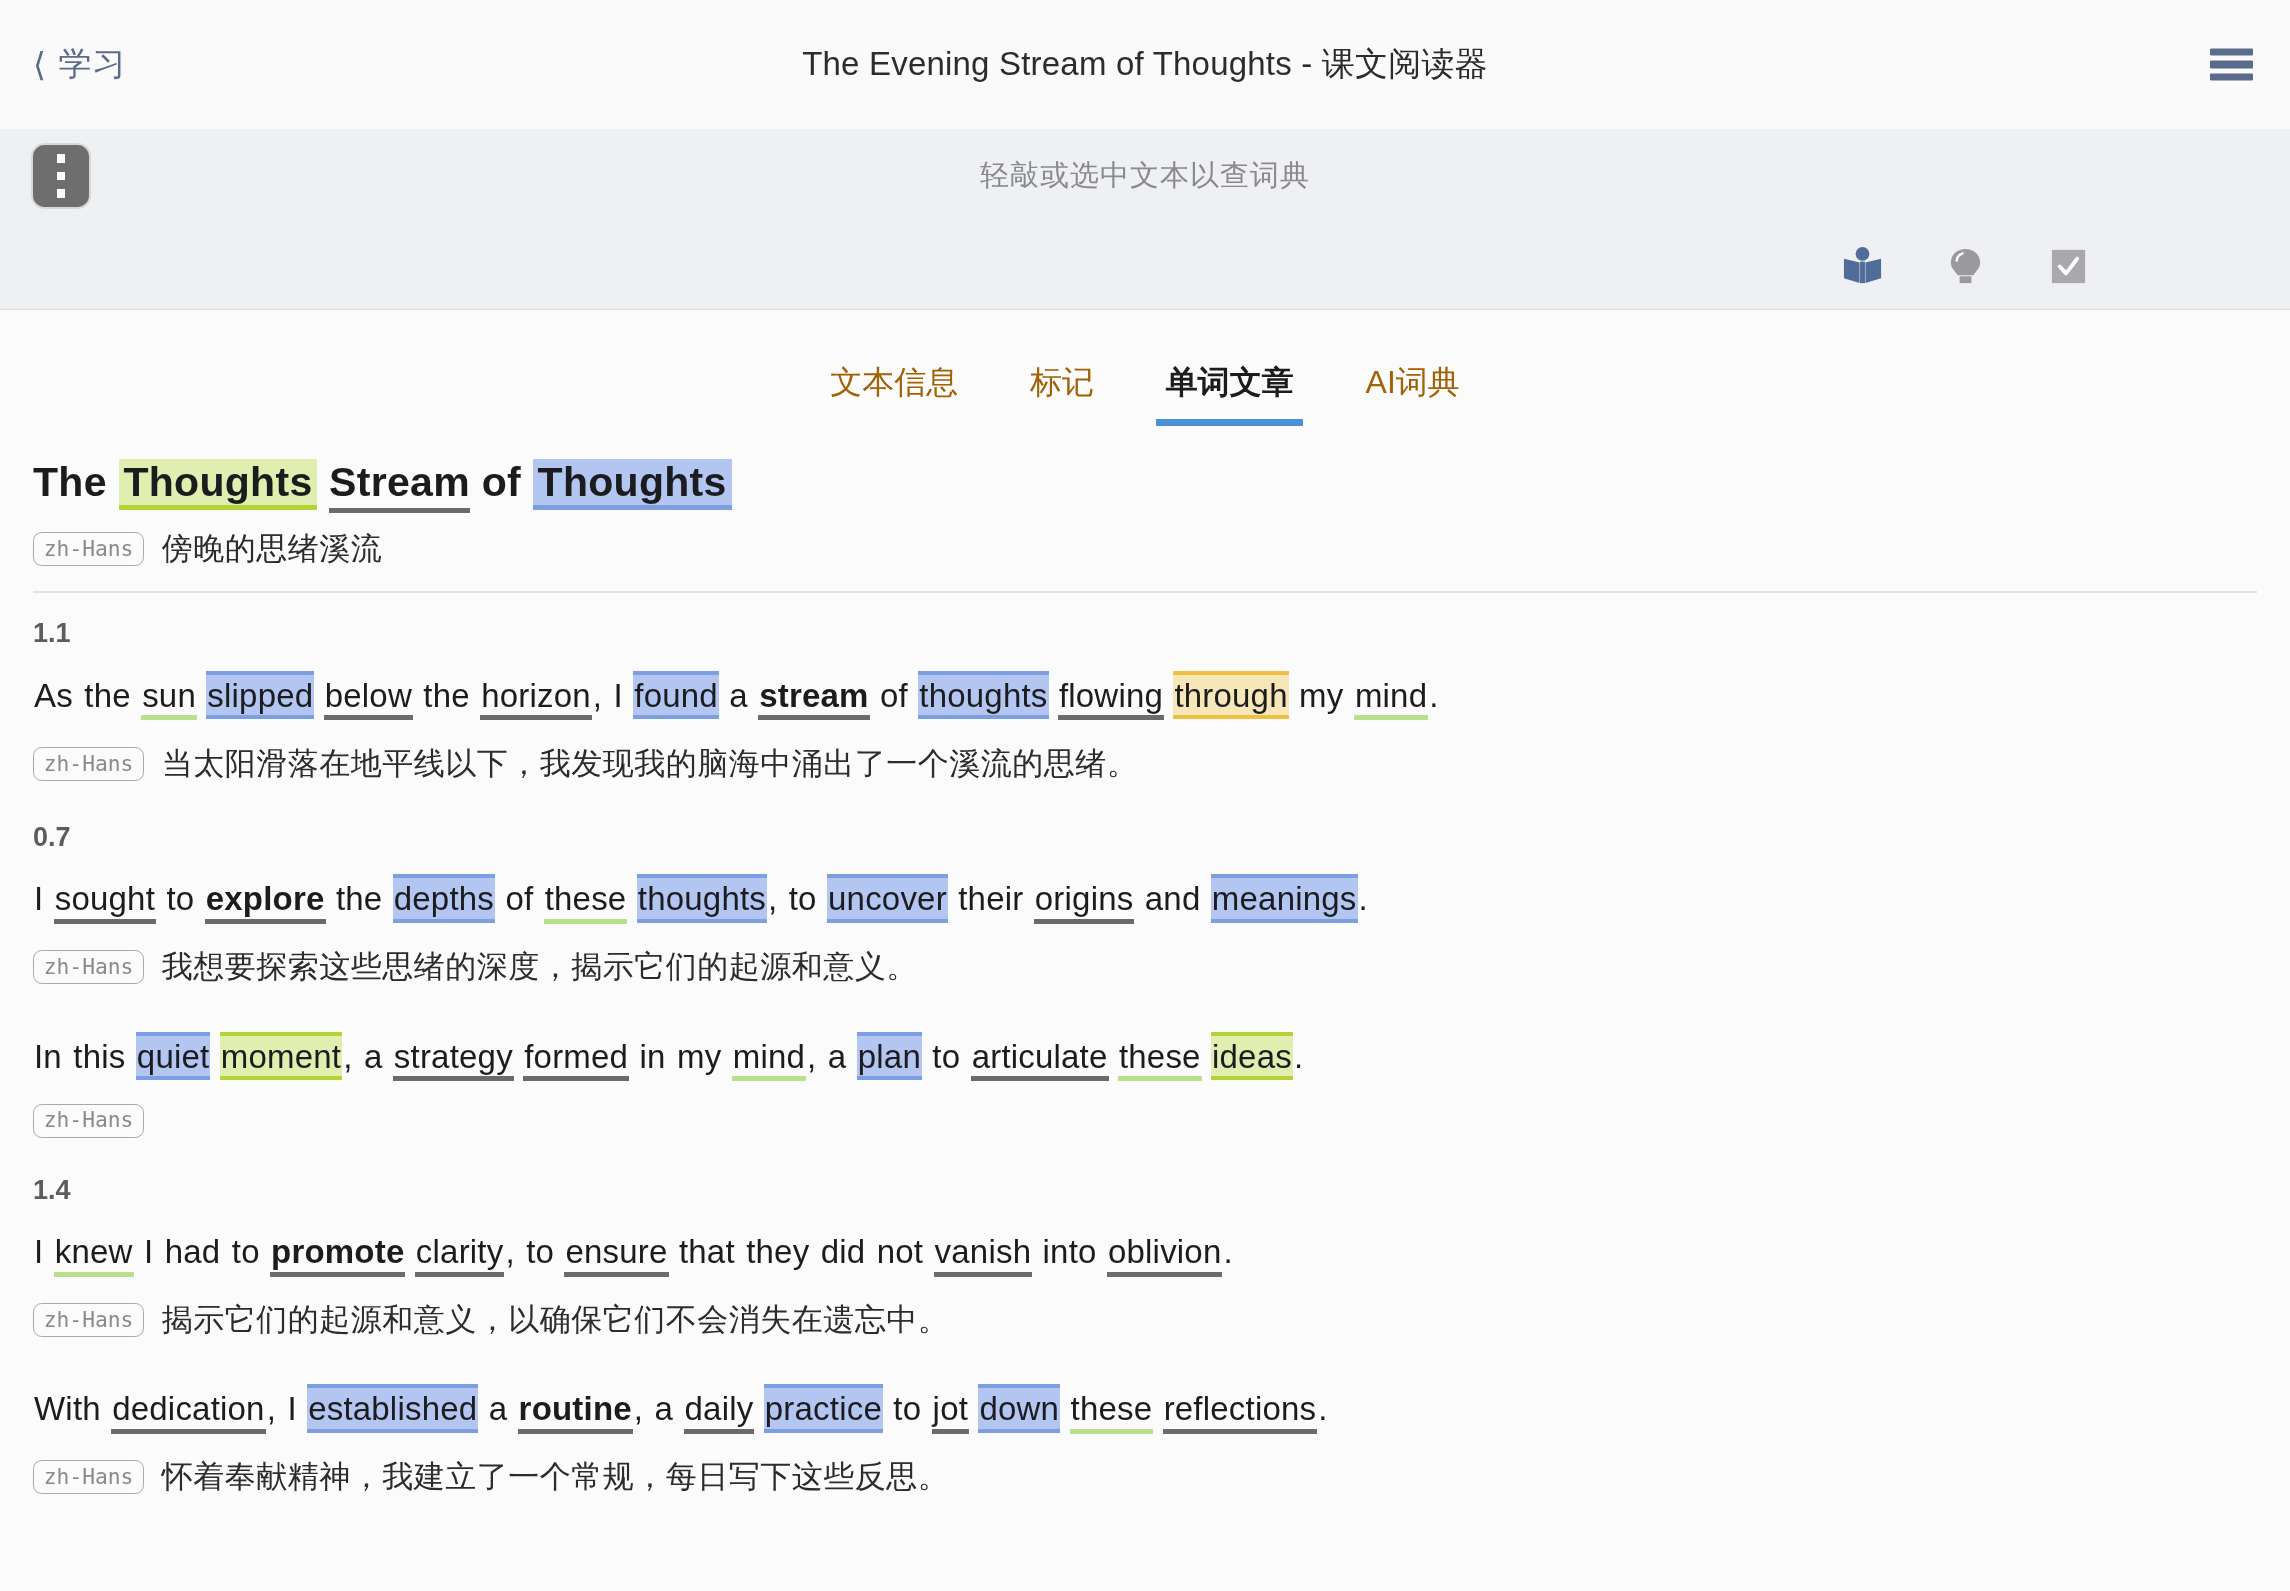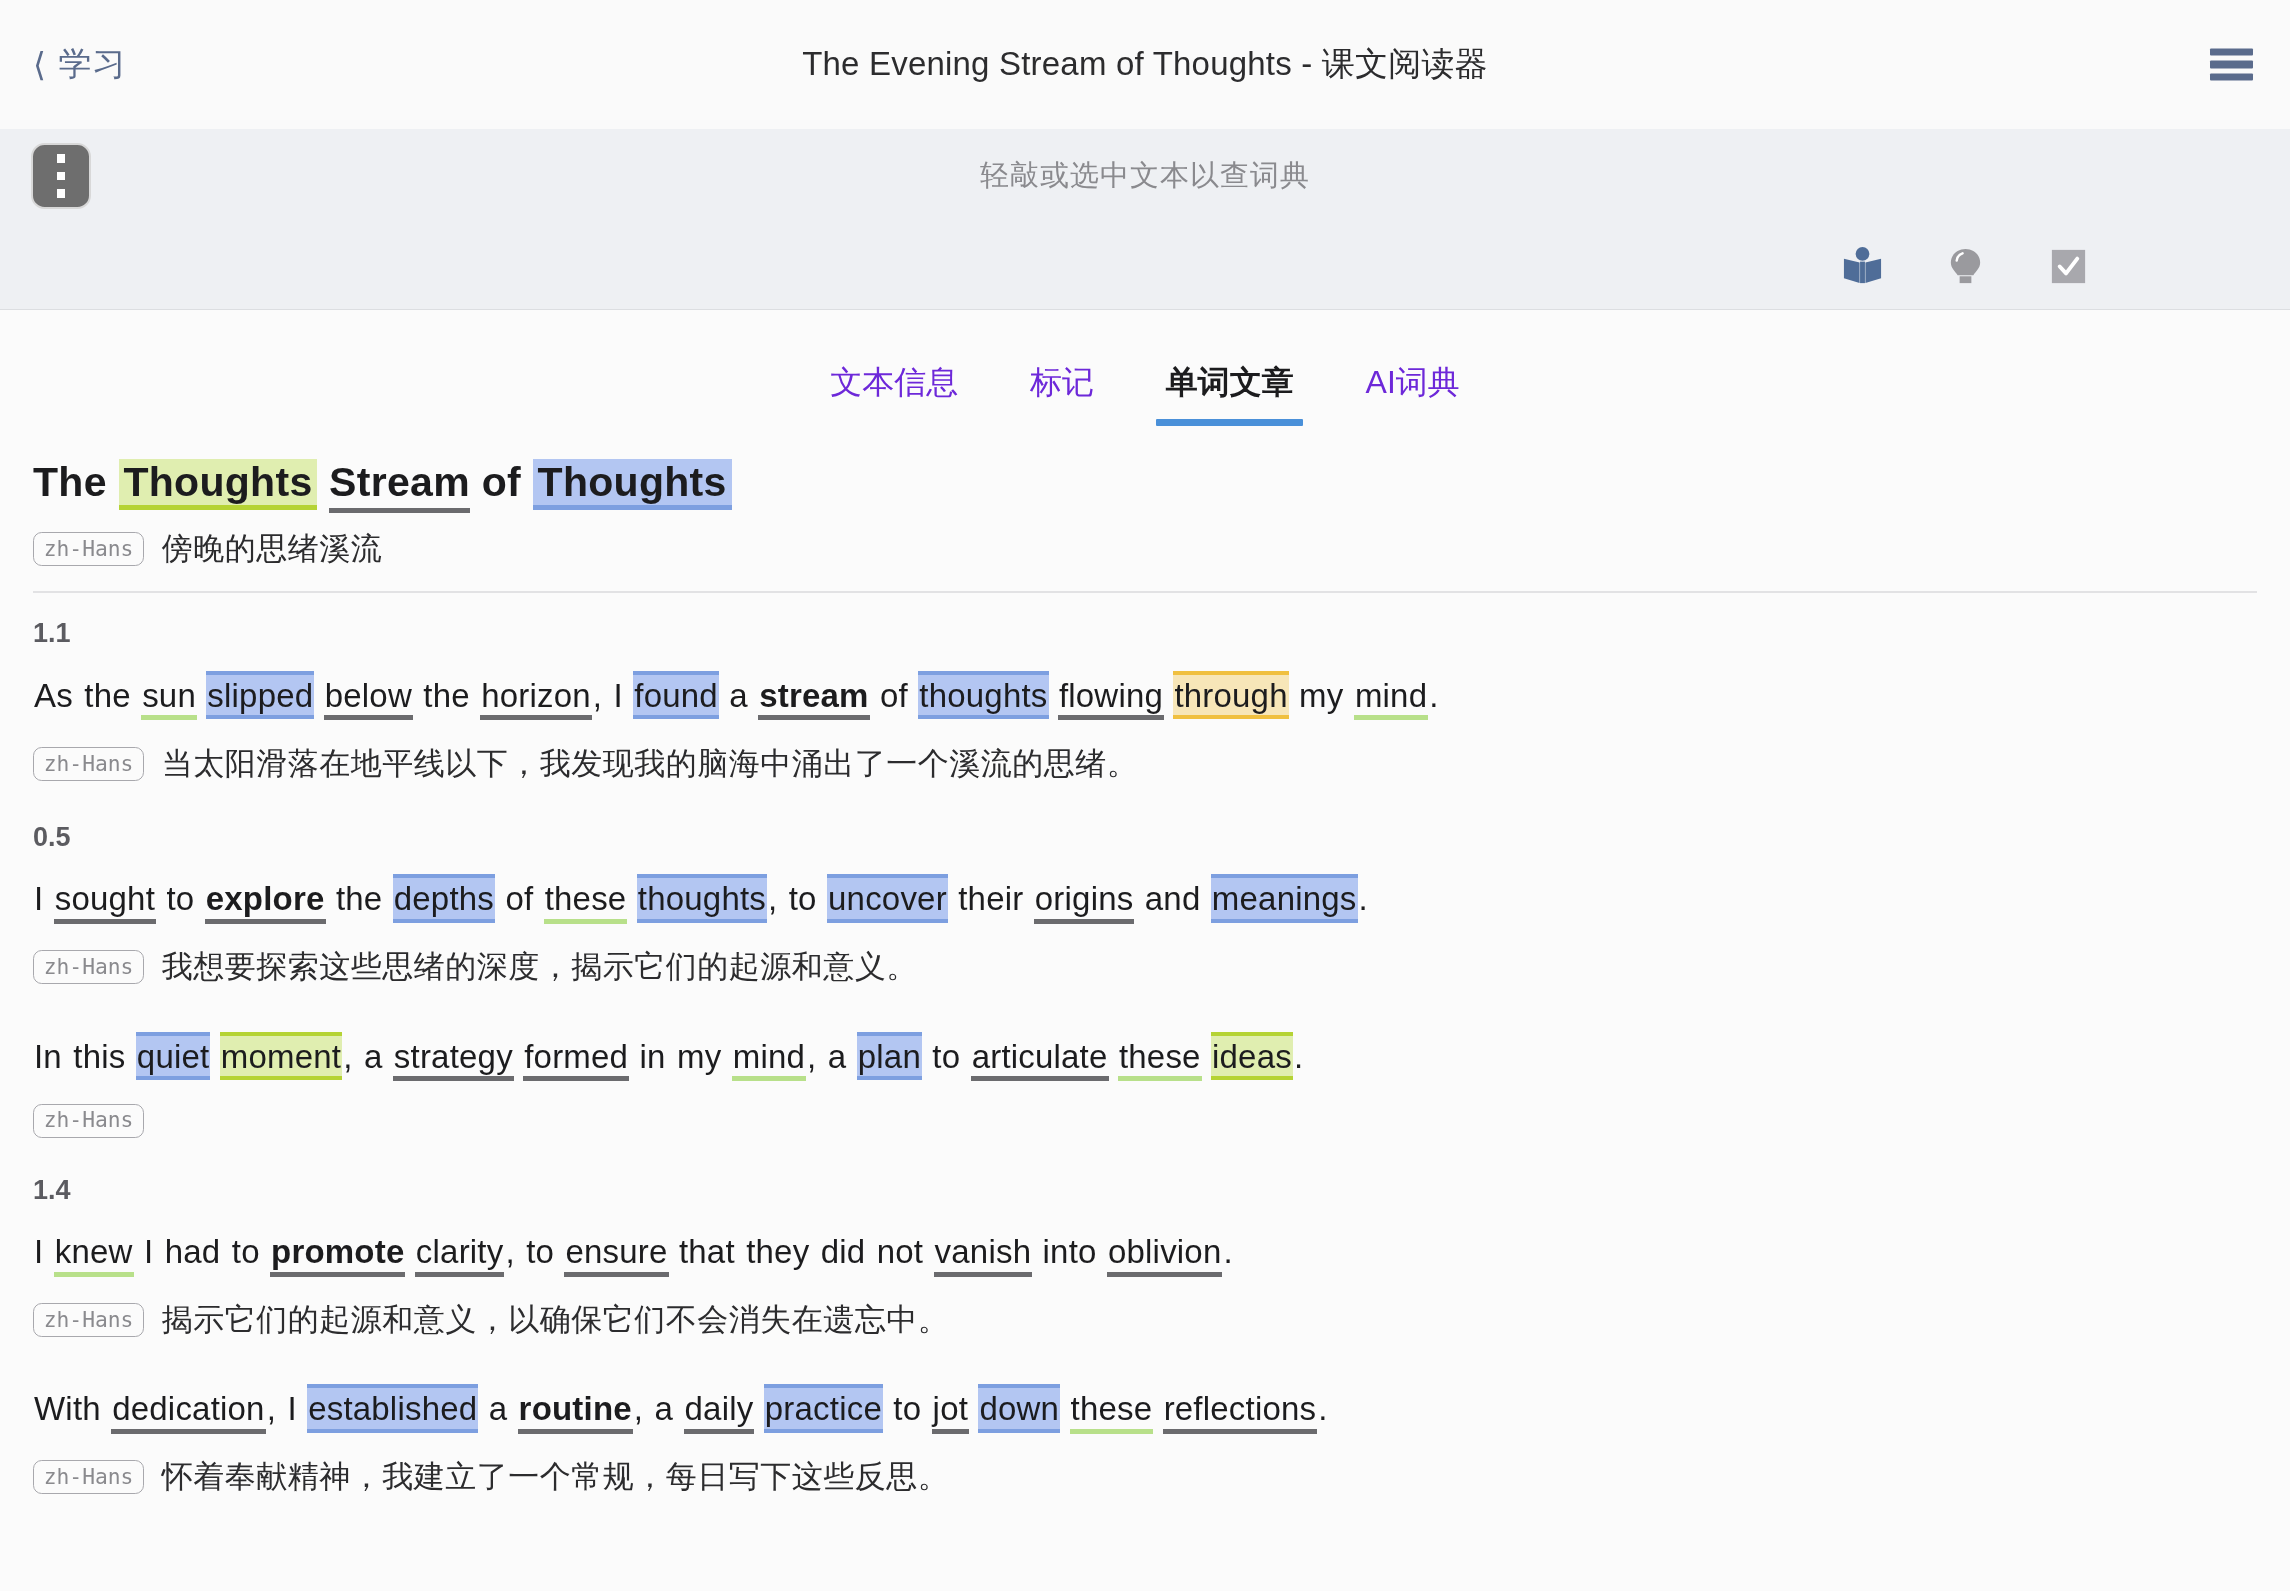--- a/index.html
+++ b/index.html
@@ -145,21 +145,21 @@
     display: flex;
     align-items: flex-end;
     justify-content: center;
     gap: 64px;
     padding-bottom: 0;
     box-sizing: border-box;
   }
   .tab {
     position: relative;
     font-size: 32px;
-    color: #6d28d9;
+    color: #a16207;
     padding: 0 3.9px 21.3px 3.9px;
     cursor: pointer;
     white-space: nowrap;
   }
   .tab.active {
     color: #1c1c1e;
     font-weight: bold;
   }
   .tab.active::after {
     content: "";
@@ -343,21 +343,21 @@
   <div id="sentences">
       <div class="sent-block">
         <div class="sent-num">1.1</div>
         <div class="sent-en"><span class="w ">As</span> <span class="w ">the</span> <span class="w u-green">sun</span> <span class="w hl-blue">slipped</span> <span class="w u-gray">below</span> <span class="w ">the</span> <span class="w u-gray">horizon</span><span class="w ">,</span> <span class="w ">I</span> <span class="w hl-blue">found</span> <span class="w ">a</span> <span class="w u-gray bold">stream</span> <span class="w ">of</span> <span class="w hl-blue">thoughts</span> <span class="w u-gray">flowing</span> <span class="w hl-orange">through</span> <span class="w ">my</span> <span class="w u-green">mind</span><span class="w ">.</span></div>
         <div class="trans-row">
           <span class="lang-badge">zh-Hans</span>
           <span class="trans-text">当太阳滑落在地平线以下，我发现我的脑海中涌出了一个溪流的思绪。</span>
         </div>
       </div>
       <div class="sent-block">
-        <div class="sent-num">0.5</div>
+        <div class="sent-num">0.7</div>
         <div class="sent-en"><span class="w ">I</span> <span class="w u-gray">sought</span> <span class="w ">to</span> <span class="w u-gray bold">explore</span> <span class="w ">the</span> <span class="w hl-blue">depths</span> <span class="w ">of</span> <span class="w u-green">these</span> <span class="w hl-blue">thoughts</span><span class="w ">,</span> <span class="w ">to</span> <span class="w hl-blue">uncover</span> <span class="w ">their</span> <span class="w u-gray">origins</span> <span class="w ">and</span> <span class="w hl-blue">meanings</span><span class="w ">.</span></div>
         <div class="trans-row">
           <span class="lang-badge">zh-Hans</span>
           <span class="trans-text">我想要探索这些思绪的深度，揭示它们的起源和意义。</span>
         </div>
       </div>
       <div class="sent-block">
         <div class="sent-en"><span class="w ">In</span> <span class="w ">this</span> <span class="w hl-blue">quiet</span> <span class="w hl-lime">moment</span><span class="w ">,</span> <span class="w ">a</span> <span class="w u-gray">strategy</span> <span class="w u-gray">formed</span> <span class="w ">in</span> <span class="w ">my</span> <span class="w u-green">mind</span><span class="w ">,</span> <span class="w ">a</span> <span class="w hl-blue">plan</span> <span class="w ">to</span> <span class="w u-gray">articulate</span> <span class="w u-green">these</span> <span class="w hl-lime">ideas</span><span class="w ">.</span></div>
         <div class="trans-row">
           <span class="lang-badge">zh-Hans</span>

